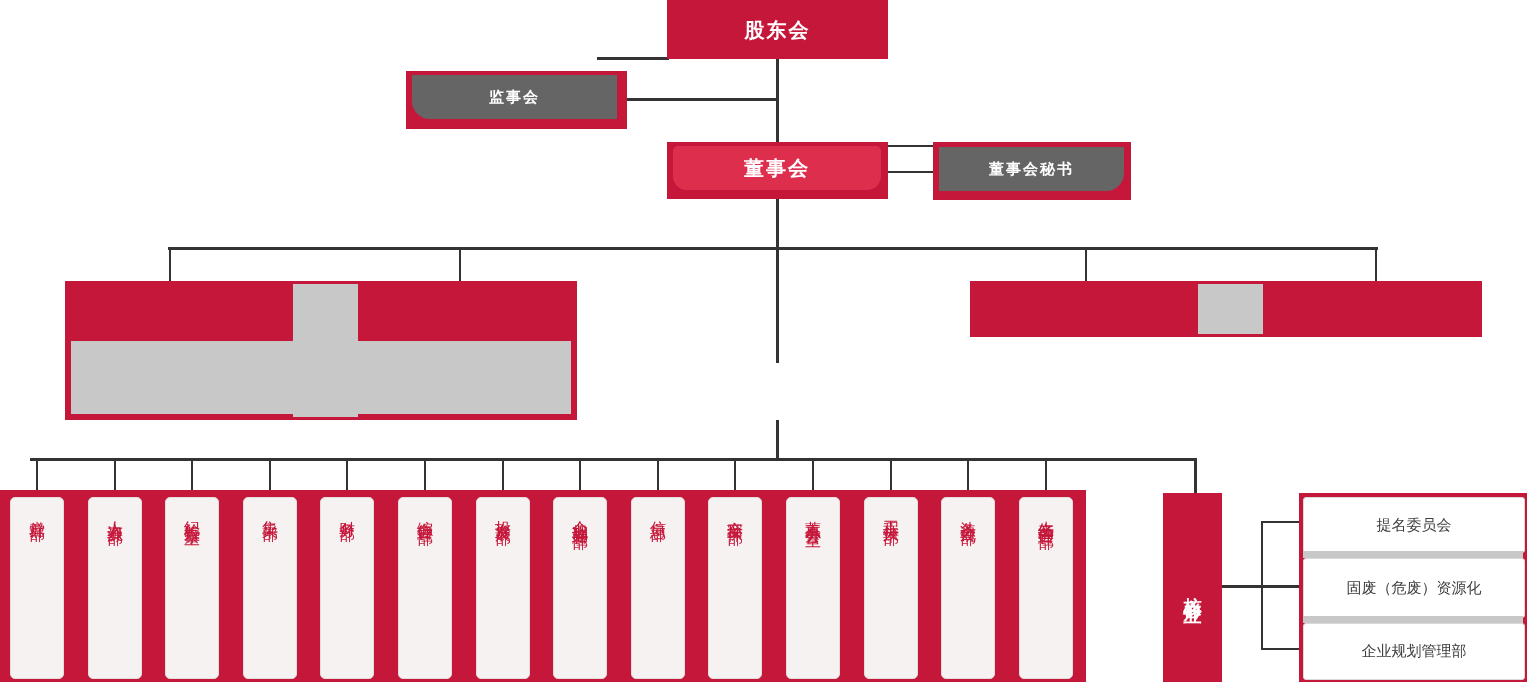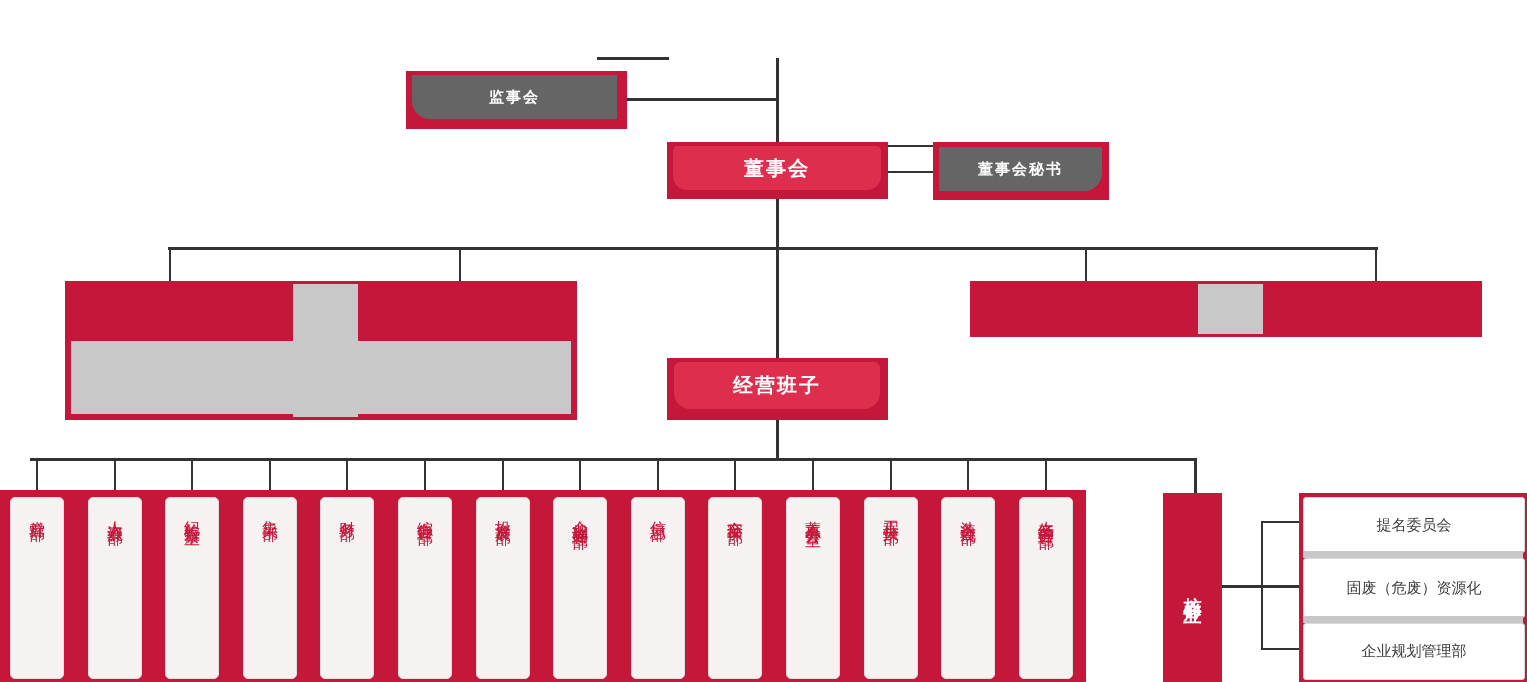--- a/index.html
+++ b/index.html
@@ -157,44 +157,42 @@
   <div class="ln-thin h" style="left:886px;top:171px;width:50px;"></div>
 
   <div class="ln lnh" style="left:168px;top:247px;width:1210px;"></div>
   <div class="ln-thin v" style="left:169px;top:247px;height:40px;"></div>
   <div class="ln-thin v" style="left:459px;top:247px;height:40px;"></div>
   <div class="ln-thin v" style="left:1085px;top:247px;height:40px;"></div>
   <div class="ln-thin v" style="left:1375px;top:247px;height:40px;"></div>
 
   <div class="ln-thin v" style="left:169px;top:334px;height:36px;"></div>
 
+  <div class="redbox" style="left:667px;top:0px;width:221px;height:59px;">
+    <span class="lbl">股东会</span>
+  </div>
 
   <div class="plate" style="left:406px;top:71px;width:221px;height:58px;">
     <div class="inner inner-grey round-bl" style="left:6px;top:4px;right:10px;bottom:10px;">
       <span style="font-size:15px;letter-spacing:2px;">监事会</span>
     </div>
   </div>
 
   <div class="plate" style="left:667px;top:142px;width:221px;height:57px;">
     <div class="inner inner-pink" style="left:6px;top:4px;right:7px;bottom:9px;border-radius:5px 5px 14px 14px;">
       <span style="font-size:20px;letter-spacing:2px;">董事会</span>
     </div>
   </div>
 
-  <div class="plate" style="left:933px;top:142px;width:176px;height:58px;">
+  <div class="plate" style="left:933px;top:142px;width:198px;height:58px;">
     <div class="inner inner-grey round-br" style="left:6px;top:5px;right:7px;bottom:9px;">
       <span style="font-size:15px;letter-spacing:2px;">董事会秘书</span>
     </div>
   </div>
 
-  <div class="plate" style="left:667px;top:358px;width:221px;height:62px;">
-    <div class="inner inner-pink" style="left:7px;top:4px;right:8px;bottom:11px;border-radius:6px 6px 16px 16px;">
-      <span style="font-size:20px;letter-spacing:2px;">经营班子</span>
-    </div>
-  </div>
 
   <div class="grp" style="left:65px;top:281px;width:512px;height:139px;">
     <div class="grey-fill" style="left:228px;top:3px;width:65px;height:133px;"></div>
     <div class="grey-fill" style="left:6px;top:60px;width:500px;height:73px;"></div>
   </div>
   <div class="wbox" style="left:70px;top:285px;width:219px;height:50px;">
     <span>审计委员会</span>
   </div>
   <div class="wbox" style="left:348px;top:285px;width:219px;height:50px;">
     <span>提名委员会</span>

